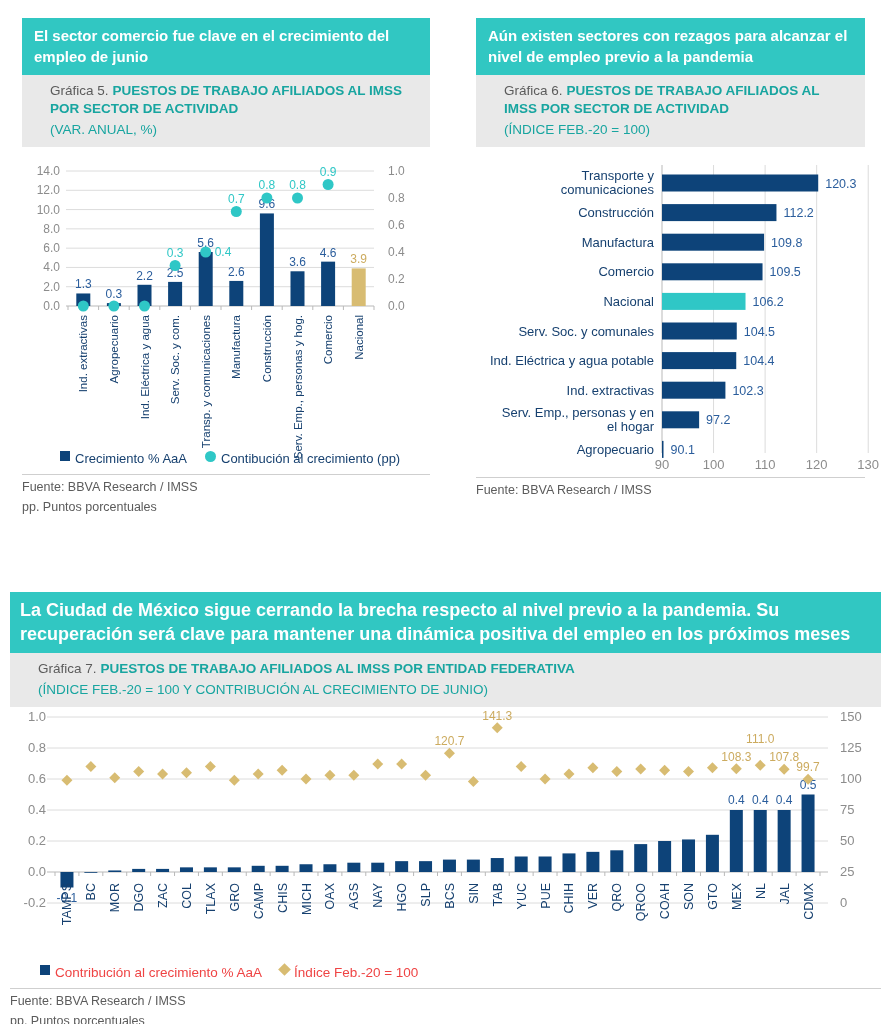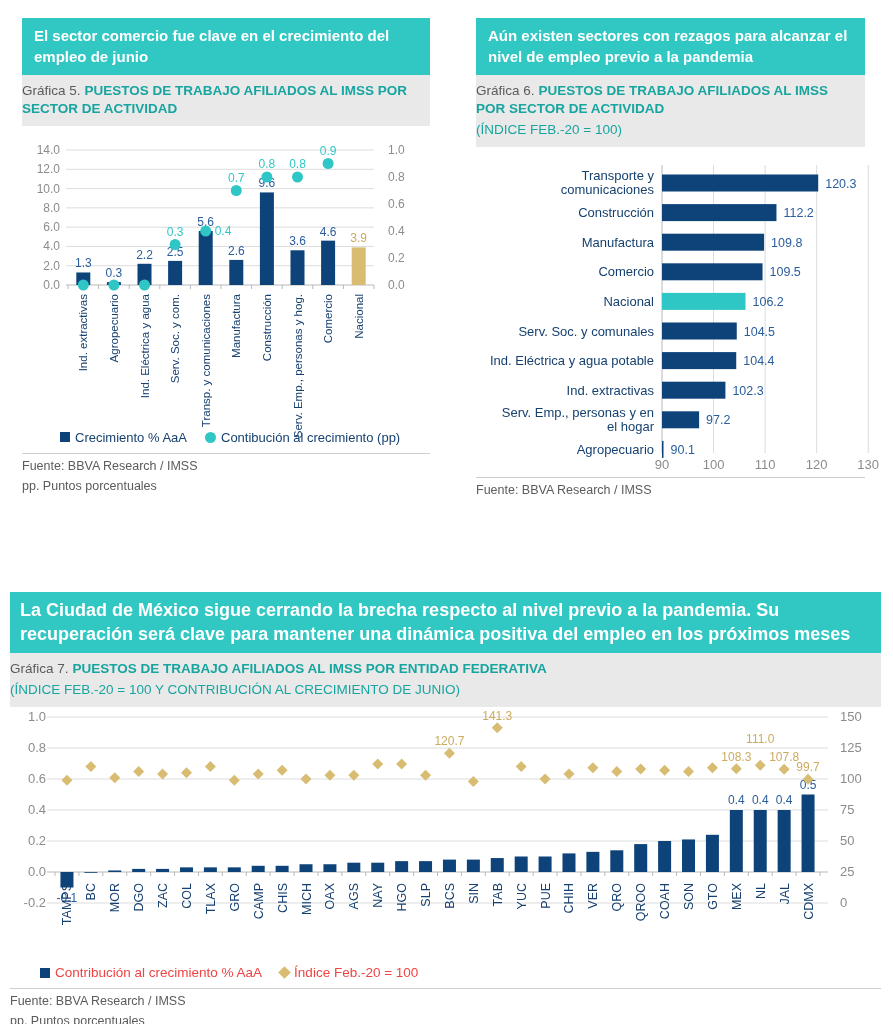--- a/index.html
+++ b/index.html
@@ -4,48 +4,49 @@
 <style>
   html,body{margin:0;padding:0;background:#ffffff;}
   #page{position:relative;width:893px;height:1024px;background:#ffffff;
         font-family:"Liberation Sans",sans-serif;overflow:hidden;}
   .card{position:absolute;}
   #card-left{left:22px;top:18px;width:408px;}
   #card-right{left:476px;top:18px;width:389px;}
   #panel-bottom{left:10px;top:592px;width:871px;}
   .banner{color:#fff;font-weight:bold;font-size:15px;line-height:1.38;padding:8px 12px;}
   #panel-bottom .banner{font-size:18px;line-height:1.35;padding:6px 10px;}
-  .caption{padding:7px 12px 9px 0;font-size:13.5px;line-height:1.28;}
+  .caption{padding:7px 12px 9px 28px;font-size:13.5px;line-height:1.28;}
   .caption .prefix{margin-right:4px;}
   .caption .ctitle{font-weight:bold;}
   .caption .csub{margin-top:4px;}
   svg{display:block;overflow:visible;}
   #chart5{margin-top:8px;}
   #chart6{margin-top:10px;}
   #chart7{margin-top:4px;}
   .legend{display:flex;align-items:center;gap:18px;font-size:13px;margin-top:4px;}
   #legend5{margin-left:38px;}
   #legend7{margin-left:30px;font-size:13.5px;}
-  .lg-item{display:flex;align-items:center;gap:5px;}
+  .lg-item{display:flex;align-items:flex-start;gap:5px;}
   .mk-sq{width:10px;height:10px;display:inline-block;}
   .mk-ci{width:11px;height:11px;border-radius:50%;display:inline-block;}
   .mk-di{width:9px;height:9px;display:inline-block;transform:rotate(45deg);}
   .divider{border-top:1px solid #cfcfcf;margin-top:8px;}
   .src{font-size:12.5px;line-height:1.25;margin-top:4px;}
   .src.first{margin-top:5px;}
 </style>
 </head>
 <body>
 
 <div id="page">
 
   <section class="card" id="card-left">
     <div class="banner" style="background: rgb(49, 199, 194);">El sector comercio fue clave en el crecimiento del empleo de junio</div>
     <div class="caption" style="background: rgb(233, 233, 233);">
       <span class="prefix" style="color: rgb(91, 91, 91);">Gráfica 5.</span><span class="ctitle" style="color: rgb(24, 165, 160);">PUESTOS DE TRABAJO AFILIADOS AL IMSS POR SECTOR DE ACTIVIDAD</span>
+      <div class="csub" style="color: rgb(24, 165, 160);">(VAR. ANUAL, %)</div>
     </div>
     <svg id="chart5" width="408" height="292">
         <line x1="44" y1="151" x2="352" y2="151" stroke="#b9b9b9" stroke-width="1"></line>
         <text x="38" y="155" text-anchor="end" fill="#8c8c8c" style="font-family:'Liberation Sans',sans-serif;font-size:12px">0.0</text>
         <line x1="44" y1="131.71428571428572" x2="352" y2="131.71428571428572" stroke="#dcdcdc" stroke-width="1"></line>
         <text x="38" y="135.71428571428572" text-anchor="end" fill="#8c8c8c" style="font-family:'Liberation Sans',sans-serif;font-size:12px">2.0</text>
         <line x1="44" y1="112.42857142857143" x2="352" y2="112.42857142857143" stroke="#dcdcdc" stroke-width="1"></line>
         <text x="38" y="116.42857142857143" text-anchor="end" fill="#8c8c8c" style="font-family:'Liberation Sans',sans-serif;font-size:12px">4.0</text>
         <line x1="44" y1="93.14285714285714" x2="352" y2="93.14285714285714" stroke="#dcdcdc" stroke-width="1"></line>
         <text x="38" y="97.14285714285714" text-anchor="end" fill="#8c8c8c" style="font-family:'Liberation Sans',sans-serif;font-size:12px">6.0</text>

